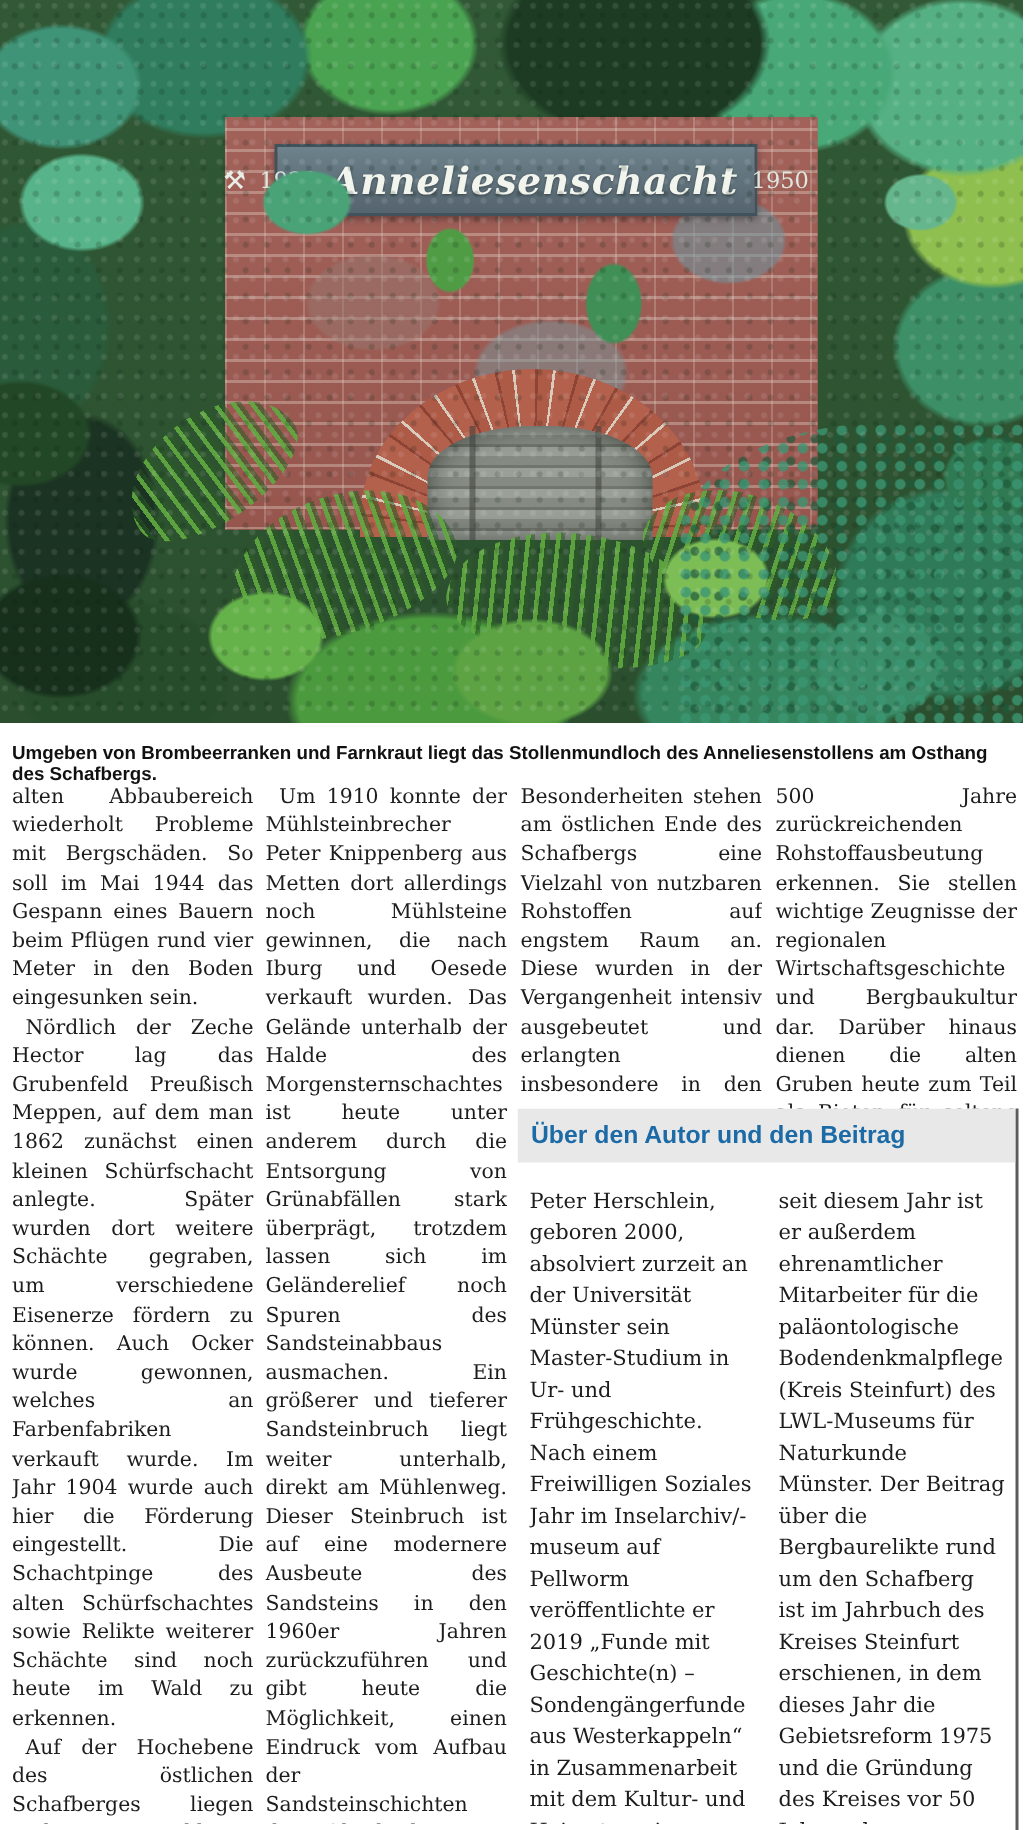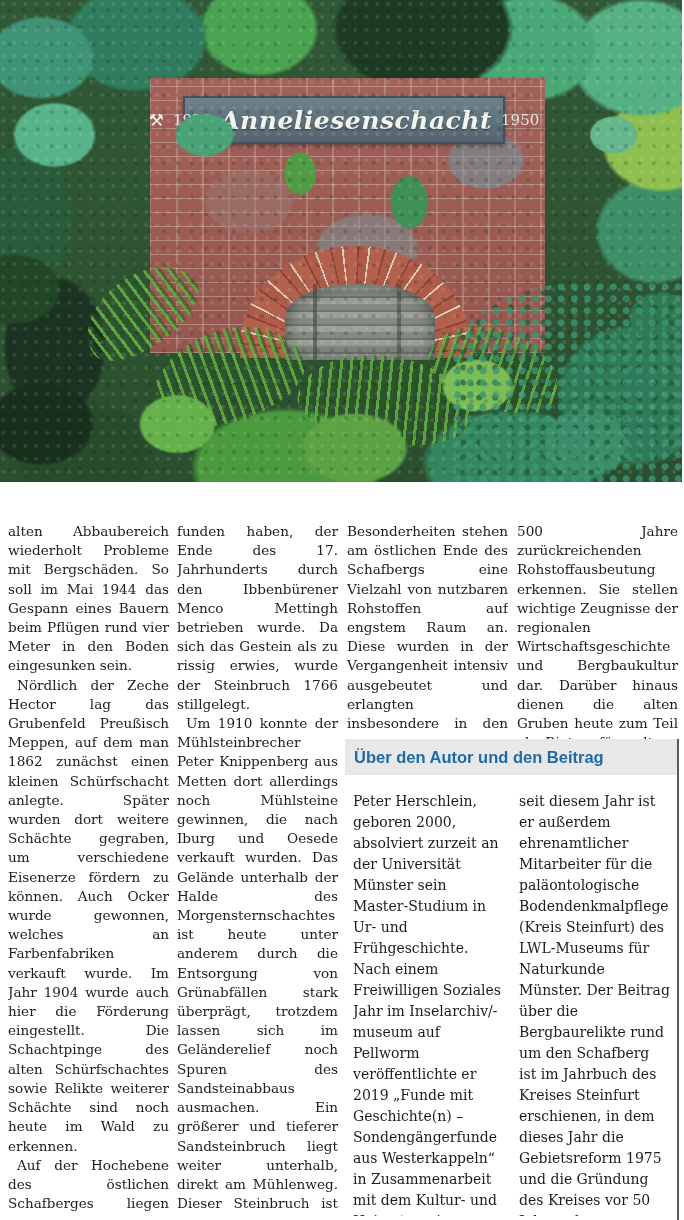--- a/index.html
+++ b/index.html
@@ -125,29 +125,29 @@
     <div class="opening"></div>
     <div class="fern f1"></div>
     <div class="fern f2"></div>
     <div class="fern f3"></div>
     <div class="fern f4"></div>
     <div class="foliage-front"></div>
     <div class="bramble"></div>
     <div class="speckle"></div>
   </div>
 
+  <div class="caption">Umgeben von Brombeerranken und Farnkraut liegt das Stollenmundloch des Anneliesenstollens am Osthang des Schafbergs.</div>
 
   <div class="col c1">
     <p>alten Abbaubereich wiederholt Probleme mit Bergschäden. So soll im Mai 1944 das Gespann eines Bauern beim Pflügen rund vier Meter in den Boden eingesunken sein.</p>
     <p class="ind">Nördlich der Zeche Hector lag das Grubenfeld Preußisch Meppen, auf dem man 1862 zunächst einen kleinen Schürfschacht anlegte. Später wurden dort weitere Schächte gegraben, um verschiedene Eisenerze fördern zu können. Auch Ocker wurde gewonnen, welches an Farbenfabriken verkauft wurde. Im Jahr 1904 wurde auch hier die Förderung eingestellt. Die Schachtpinge des alten Schürfschachtes sowie Relikte weiterer Schächte sind noch heute im Wald zu erkennen.</p>
     <p class="ind">Auf der Hochebene des östlichen Schafberges liegen mehrere kleine, bewaldete Hügel. Hierbei handelt es sich um die Halden kleinerer Pachtgruben aus den 1920er-Jahren sowie der Zeit nach dem Zweiten Weltkrieg. In diesen Zeiten der Kohleknappheit verpachtete das Staatsbergwerk kleine Grubenfelder, auf denen die Pächter oberflächennahe Kohlevorkommen förderten.</p>
 
   </div>
   <div class="col c2">
-    <p>funden haben, der Ende des 17. Jahrhunderts durch den Ibbenbürener Menco Mettingh betrieben wurde. Da sich das Gestein als zu rissig erwies, wurde der Steinbruch 1766 stillgelegt.</p>
     <p class="ind">Um 1910 konnte der Mühlsteinbrecher Peter Knippenberg aus Metten dort allerdings noch Mühlsteine gewinnen, die nach Iburg und Oesede verkauft wurden. Das Gelände unterhalb der Halde des Morgensternschachtes ist heute unter anderem durch die Entsorgung von Grünabfällen stark überprägt, trotzdem lassen sich im Geländerelief noch Spuren des Sandsteinabbaus ausmachen. Ein größerer und tieferer Sandsteinbruch liegt weiter unterhalb, direkt am Mühlenweg. Dieser Steinbruch ist auf eine modernere Ausbeute des Sandsteins in den 1960er Jahren zurückzuführen und gibt heute die Möglichkeit, einen Eindruck vom Aufbau der Sandsteinschichten des Oberkarbons zu bekommen. Ein weiterer Hinweis auf den Sandsteinabbau stammt aus dem Jahr 1860, als der Neubauer Wilhelm Blömann in Metten einen Steinbruch betrieb. Mit drei Arbeitern wurden dort Grundsteine für den Hausbau gewonnen sowie Tröge hergestellt.</p>
 
   </div>
   <div class="col c3">
     <p>Besonderheiten stehen am östlichen Ende des Schafbergs eine Vielzahl von nutzbaren Rohstoffen auf engstem Raum an. Diese wurden in der Vergangenheit intensiv ausgebeutet und erlangten insbesondere in den Krisenzeiten nach den beiden Weltkriegen eine besondere Bedeutung für die Versorgung der regionalen Bevölkerung.</p>
 
   </div>
   <div class="col c4">
     <p>500 Jahre zurückreichenden Rohstoffausbeutung erkennen. Sie stellen wichtige Zeugnisse der regionalen Wirtschaftsgeschichte und Bergbaukultur dar. Darüber hinaus dienen die alten Gruben heute zum Teil als Biotop für seltene Tier- und Pflanzenarten. Aus diesen Gründen erscheint es umso wichtiger den Schutz und Erhalt dieser Denkmäler auch für die Zukunft zu gewährleisten.</p>
   </div>

